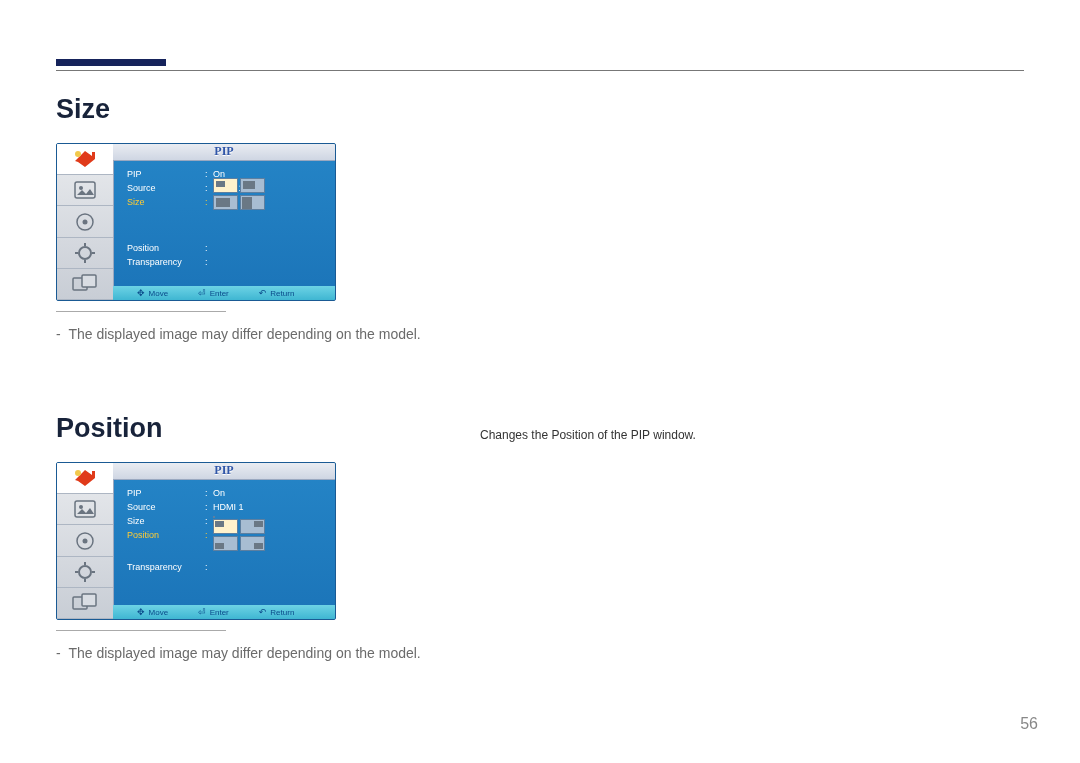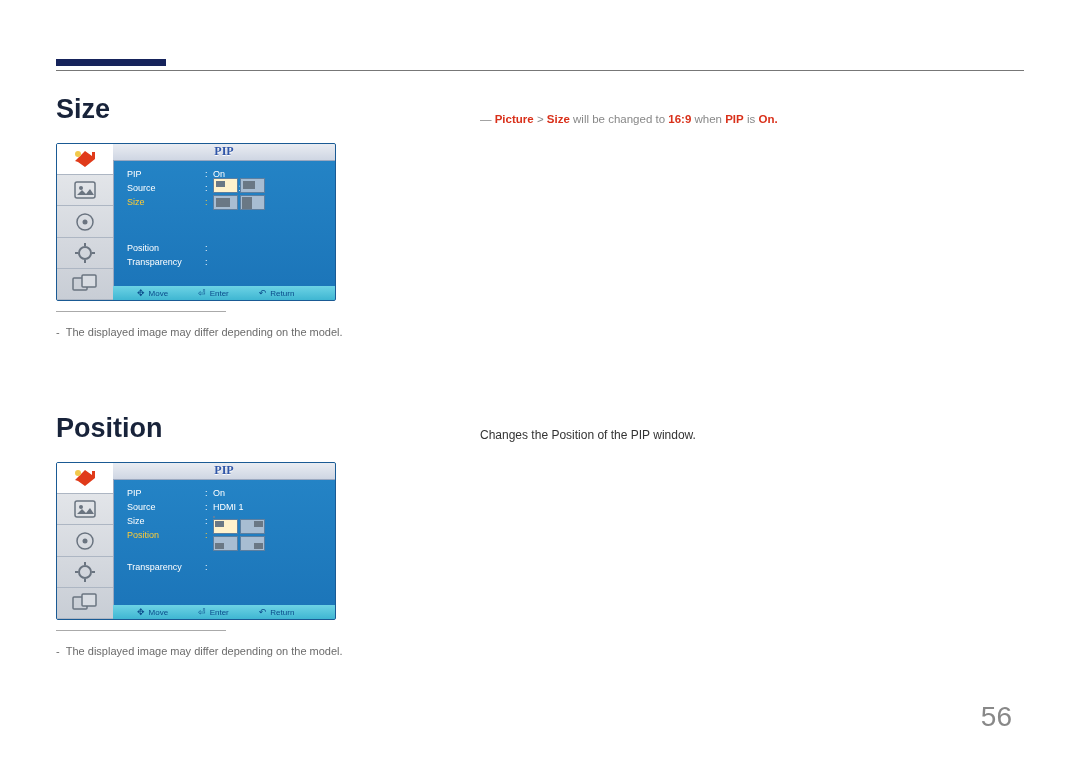--- a/index.html
+++ b/index.html
@@ -165,21 +165,21 @@
   }
   .osd-footer .fitem {
     display: flex;
     align-items: center;
     gap: 4px;
   }
   .ficon {
     font-size: 9px;
   }
   .note {
-    font-size: 11px;
+    font-size: 14px;
     color: #6b6b6b;
     margin-top: 14px;
   }
   .note-rule {
     border-top: 1px solid #aaa;
     margin-top: 10px;
     margin-bottom: 8px;
     width: 170px;
   }
   .right-text {
@@ -195,23 +195,23 @@
   }
   .redline .dash {
     color: #888;
   }
   .red {
     color: #d9301a;
     font-weight: 600;
   }
   .page-num {
     position: absolute;
-    right: 68px;
+    right: 42px;
     bottom: 30px;
-    font-size: 28px;
+    font-size: 16px;
     color: #888;
     text-align: right;
   }
 </style>
 </head>
 <body>
 
 <div class="top-bar"></div>
 <div class="top-rule"></div>
 
@@ -313,23 +313,20 @@
           <span class="ficon">↶</span>
           <span>Return</span>
         </span>
     </div>
   </div>
   <div class="note-rule"></div>
   <div class="note">-&nbsp;&nbsp;<span>The displayed image may differ depending on the model.</span></div>
 </div>
 
 <div class="right-text" style="top: 103px;">
-  <div class="redline">
-    <span class="dash">―&nbsp;</span><span class="red">Picture</span><span> &gt; </span><span class="red">Size</span><span> will be changed to </span><span class="red">16:9</span><span> when </span><span class="red">PIP</span><span> is </span><span class="red">On</span><span class="red">.</span>
-  </div>
 </div>
 
 <div class="section" style="top: 413px;">
   <div class="heading">Position</div>
   <div class="osd">
     <div class="osd-sidebar">
       <div class="tile active">
         <svg width="26" height="22" viewBox="0 0 26 22">
             <path d="M3 13 L13 3 L20 8 L20 4 L23 4 L23 11 L13 19 L6 14 Z" fill="#e03a1a"></path>
             <circle cx="6" cy="6" r="3" fill="#f2c94c"></circle>

